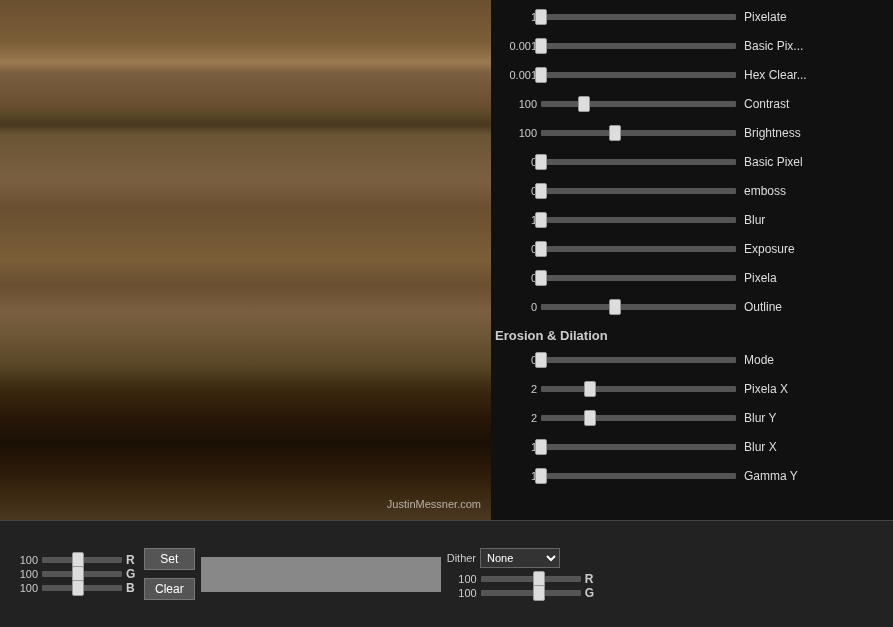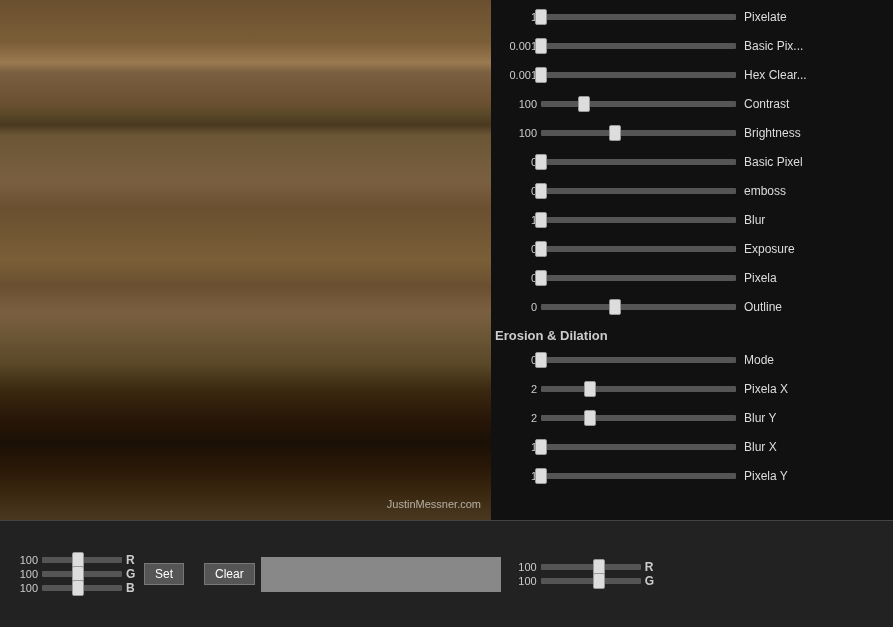--- a/index.html
+++ b/index.html
@@ -147,21 +147,22 @@
       left: 45%;
     }
     .rgb-label {
       width: 12px;
       font-size: 12px;
       color: #ccc;
       font-weight: bold;
     }
     .set-clear-btn {
       display: flex;
-      gap: 20px;
+      flex-direction: column;
+      gap: 8px;
       justify-content: flex-end;
     }
     .btn {
       background: #555;
       color: #fff;
       border: 1px solid #777;
       padding: 3px 10px;
       cursor: pointer;
       font-size: 12px;
       text-align: center;
@@ -348,21 +349,21 @@
     <div class="slider-track">
       <div class="slider-thumb" style="left:calc(0% - 6px);"></div>
     </div>
     <span class="slider-label">Blur X</span>
   </div>
         <div class="slider-row">
     <span class="slider-value">1</span>
     <div class="slider-track">
       <div class="slider-thumb" style="left:calc(0% - 6px);"></div>
     </div>
-    <span class="slider-label">Pixela Y</span>
+    <span class="slider-label">Gamma Y</span>
   </div>
       </div>
   </div>
 </div>
 
 <div class="bottom-bar">
 
   <div class="rgb-sliders">
     <div id="rgb-rows">
         <div class="rgb-row">
@@ -390,20 +391,29 @@
   </div>
 
   <div class="set-clear-btn">
     <button class="btn">Set</button>
     <button class="btn">Clear</button>
   </div>
 
   <div class="color-preview"></div>
 
   <div class="dither-section">
+    <div style="display:flex;align-items:center;gap:4px;">
+      <span class="dither-label">Dither</span>
+      <select class="dither-select">
+        <option>None</option>
+        <option>Floyd</option>
+        <option>Ordered</option>
+        <option>Atkinson</option>
+      </select>
+    </div>
     <div class="dither-sliders">
       <div id="dither-rows">
           <div class="dither-row">
     <span class="dither-val">100</span>
     <div class="dither-track">
       <div class="dither-thumb" style="left:calc(58% - 6px);"></div>
     </div>
     <span class="dither-rlabel">R</span>
   </div>
           <div class="dither-row">

